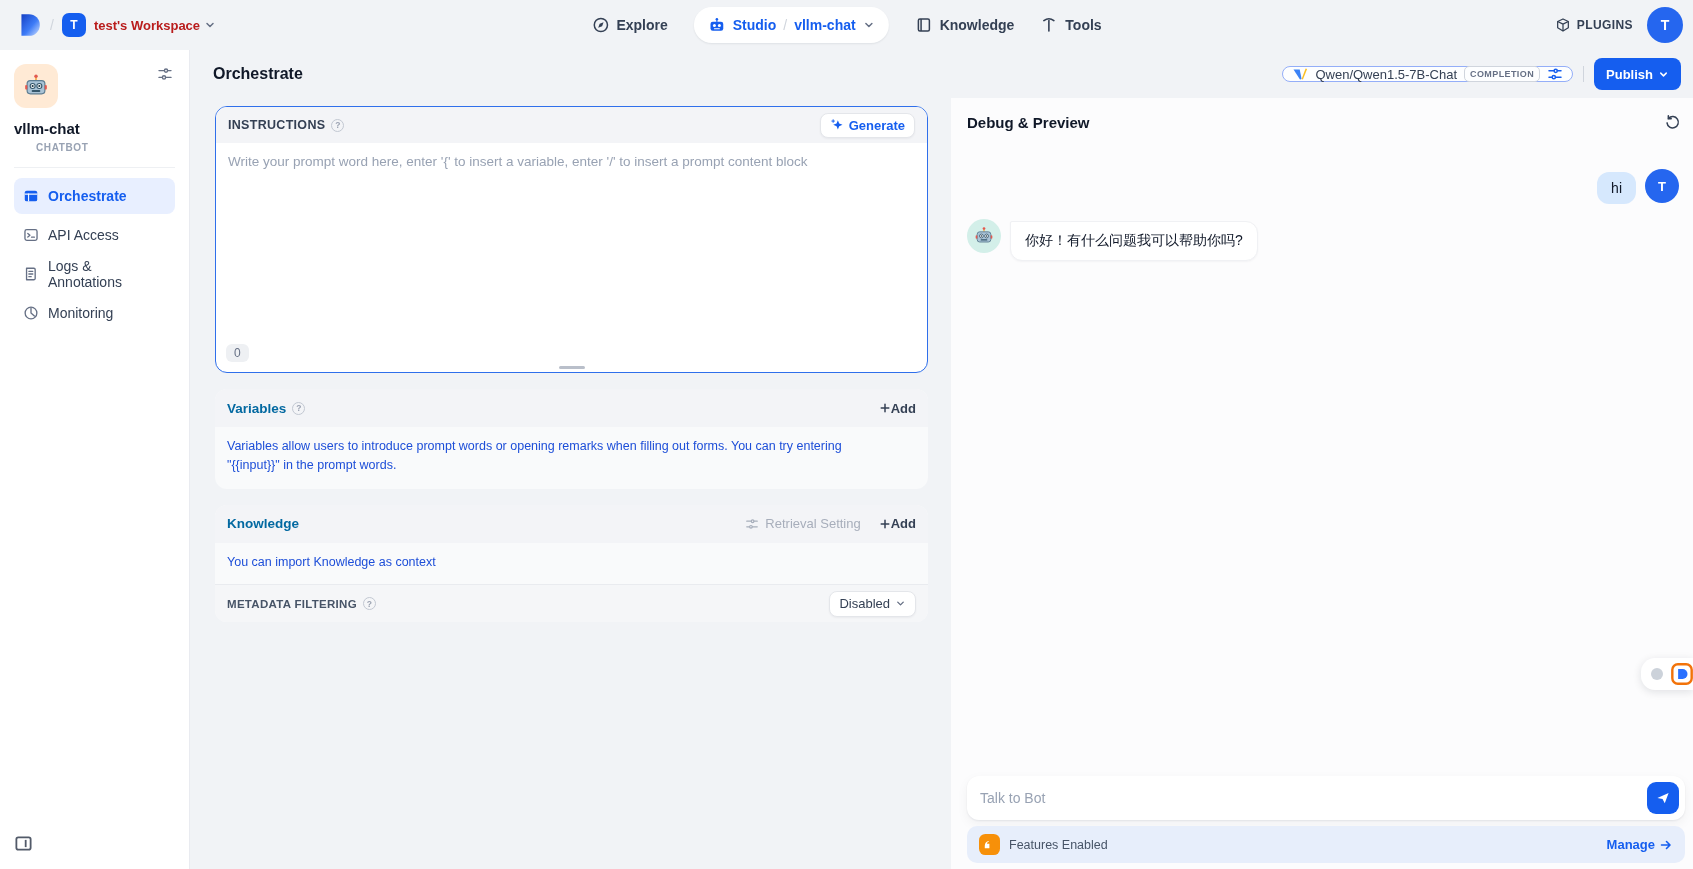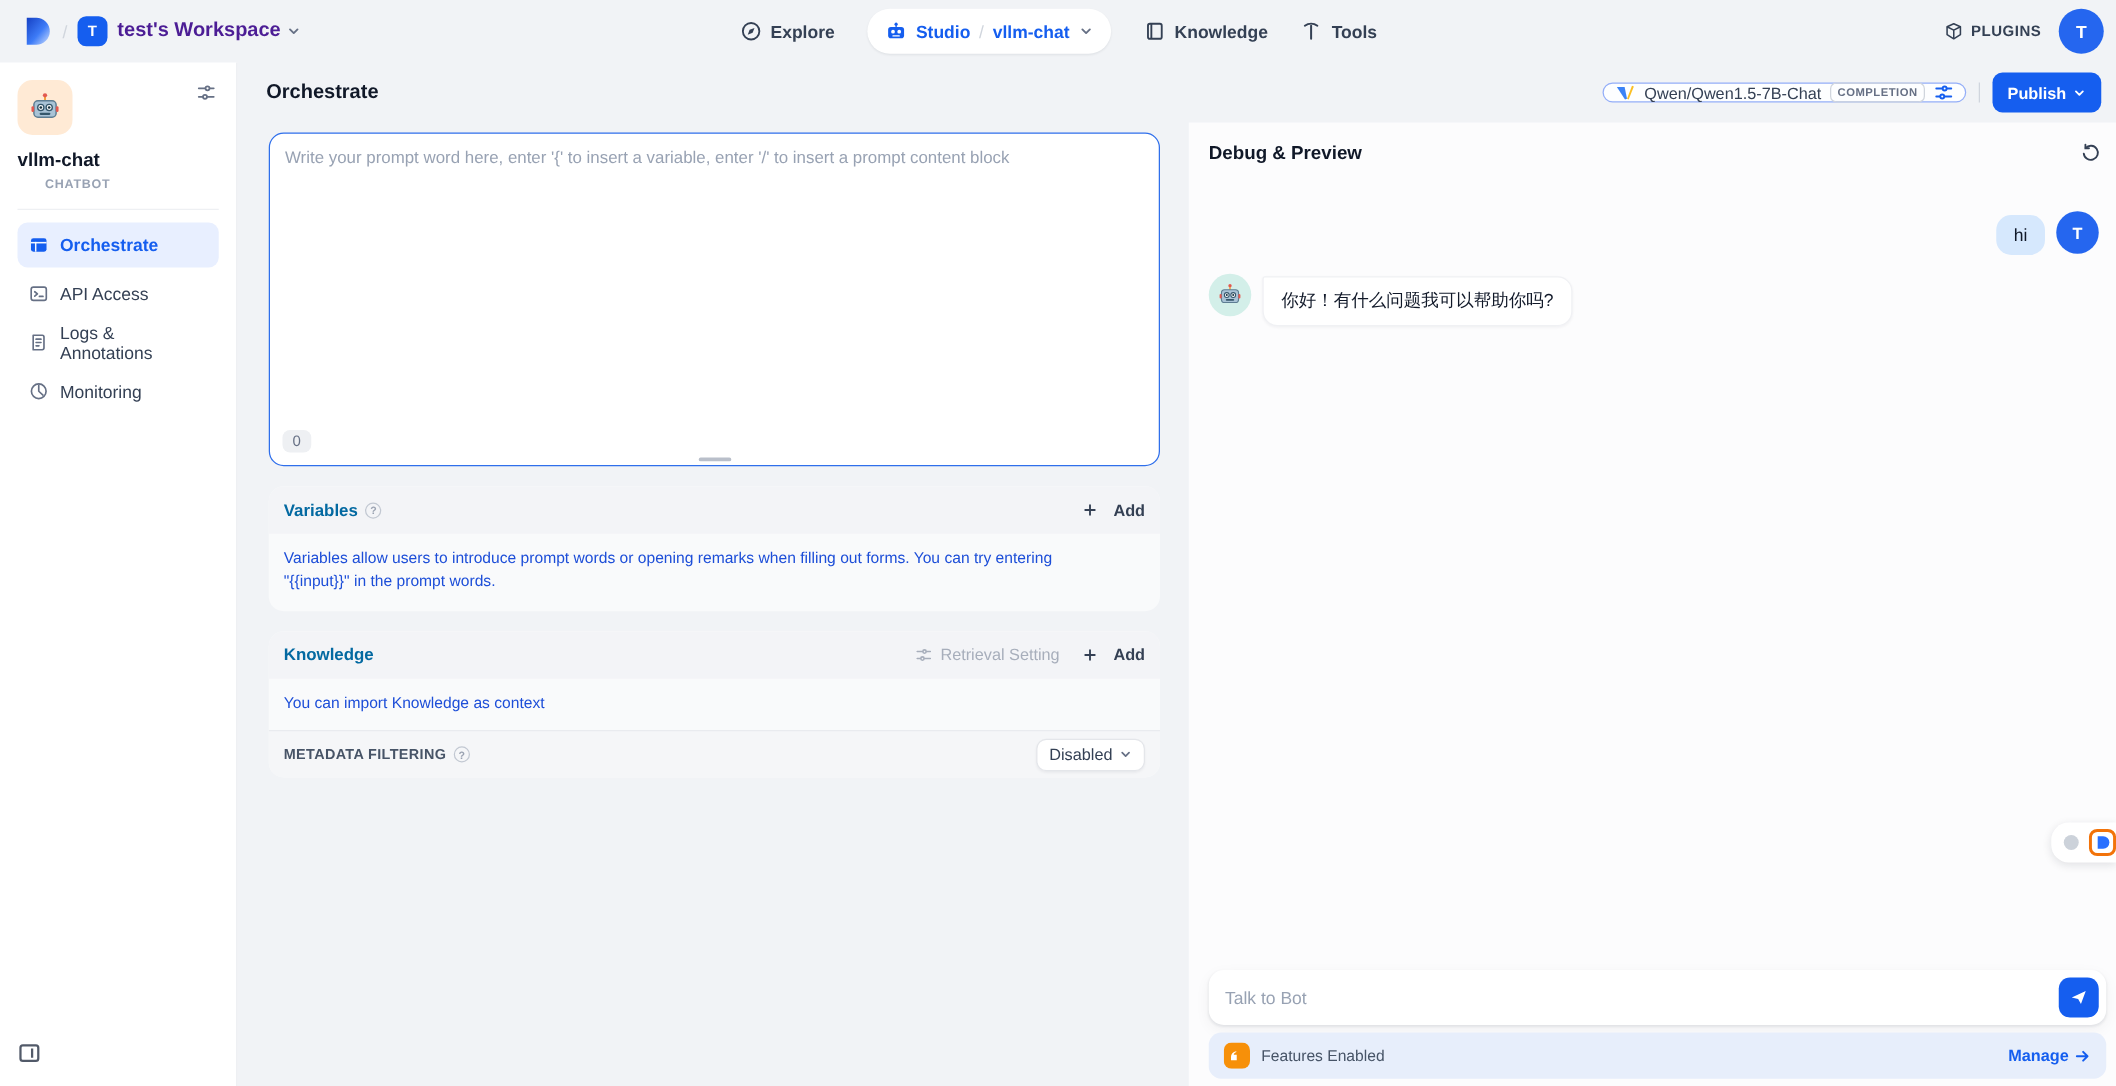--- a/index.html
+++ b/index.html
@@ -5,21 +5,21 @@
   * { box-sizing: border-box; margin: 0; padding: 0; }
   html,body { width:1693px; height:869px; overflow:hidden;
     font-family:"Liberation Sans", sans-serif; background:#f1f3f6; color:#101828; }
 
   
   .topbar { height:50px; display:flex; align-items:center; padding:0 10px 0 16px; position:relative; }
   .topbar-left { display:flex; align-items:center; gap:8px; }
   .crumb-sep { color:#d0d5dd; font-size:14px; }
   .ws-avatar { width:24px; height:24px; border-radius:7px; background:#155eef; color:#fff;
     display:flex; align-items:center; justify-content:center; font-size:12px; font-weight:700; }
-  .ws-name { font-size:16px; font-weight:600; color:#4c1d95; display:flex; align-items:center; gap:4px; }
+  .ws-name { font-size:13px; font-weight:600; color:#b91c1c; display:flex; align-items:center; gap:4px; }
   .chev { color:#667085; display:inline-flex; }
 
   .topnav { position:absolute; left:50%; top:0; transform:translateX(-50%); height:50px;
     display:flex; align-items:center; gap:26px; }
   .nav-item { display:flex; align-items:center; gap:7px; font-size:14px; font-weight:600; color:#344054; cursor:pointer; }
   .studio-pill { display:flex; align-items:center; gap:7px; background:#fff; border-radius:999px;
     height:36px; padding:0 14px; box-shadow:0 1px 2px rgba(16,24,40,.08); }
   .studio-label { color:#155eef; font-size:14px; font-weight:700; }
   .studio-app { color:#155eef; font-size:14px; font-weight:600; }
 
@@ -79,21 +79,21 @@
   .char-count { position:absolute; left:10px; bottom:10px; background:#eef0f3; border-radius:6px;
     padding:2px 8px; font-size:12px; color:#667085; }
   .resize-handle { position:absolute; left:50%; transform:translateX(-50%); bottom:3px; width:26px; height:3px;
     border-radius:2px; background:#b9bfca; cursor:ns-resize; }
 
   
   .sec-panel { background:#f9fafb; border-radius:12px; overflow:hidden; margin-bottom:16px; }
   .sec-head { height:38px; background:#f3f4f7; display:flex; align-items:center; padding:0 12px; }
   .sec-title { font-size:13.5px; font-weight:700; color:#0369a1; }
   .sec-actions { margin-left:auto; display:flex; align-items:center; gap:18px; }
-  .add-btn { display:flex; align-items:center; gap:13px; font-size:13px; font-weight:600; color:#344054; cursor:pointer; }
+  .add-btn { display:flex; align-items:center; gap:0; font-size:13px; font-weight:600; color:#344054; cursor:pointer; }
   .retrieval-btn { display:flex; align-items:center; gap:6px; font-size:13px; font-weight:500; color:#a7aebb; cursor:default; }
   .sec-body { padding:10px 12px 13px; font-size:12.5px; line-height:1.55; color:#1d4ed8; }
   .meta-row { height:38px; border-top:1px solid #e9ebef; background:#f5f6f8; display:flex; align-items:center; padding:0 12px; }
   .meta-label { font-size:11.5px; font-weight:700; letter-spacing:.3px; color:#475467; }
   .disabled-btn { margin-left:auto; display:flex; align-items:center; gap:5px; height:26px; padding:0 9px;
     background:#fff; border:1px solid #e4e6ea; border-radius:8px; box-shadow:0 1px 2px rgba(16,24,40,.05);
     font-size:13px; font-weight:500; color:#344054; cursor:pointer; }
 
   
   .debug-panel { flex:1; background:#fcfcfd; display:flex; flex-direction:column; position:relative; min-width:0; }
@@ -333,20 +333,33 @@
               </svg>
           </span>
         </div>
       </div>
     </div>
 
     <div class="main-body">
 
       <div class="left-col">
         <div class="instr-panel">
+          <div class="panel-head">
+            <span class="panel-head-title">INSTRUCTIONS</span>
+            <span class="qicon"></span>
+            <div class="generate-btn">
+              <span style="display:flex;">
+                <svg width="14" height="14" viewBox="0 0 16 16">
+                    <path d="M9 2.5l1.5 3.8 3.8 1.5-3.8 1.5L9 13.1 7.5 9.3 3.7 7.8l3.8-1.5z" fill="#155eef"></path>
+                    <path d="M3.6 2v3M2.1 3.5h3" stroke="#155eef" stroke-width="1.1" stroke-linecap="round"></path>
+                  </svg>
+              </span>
+              <span>Generate</span>
+            </div>
+          </div>
           <div class="instr-editor">
             <textarea placeholder="Write your prompt word here, enter '{' to insert a variable, enter '/' to insert a prompt content block" style=""></textarea>
           </div>
           <span class="char-count">0</span>
           <span class="resize-handle"></span>
         </div>
 
         <div class="sec-panel">
           <div class="sec-head">
             <span class="sec-title">Variables</span>

